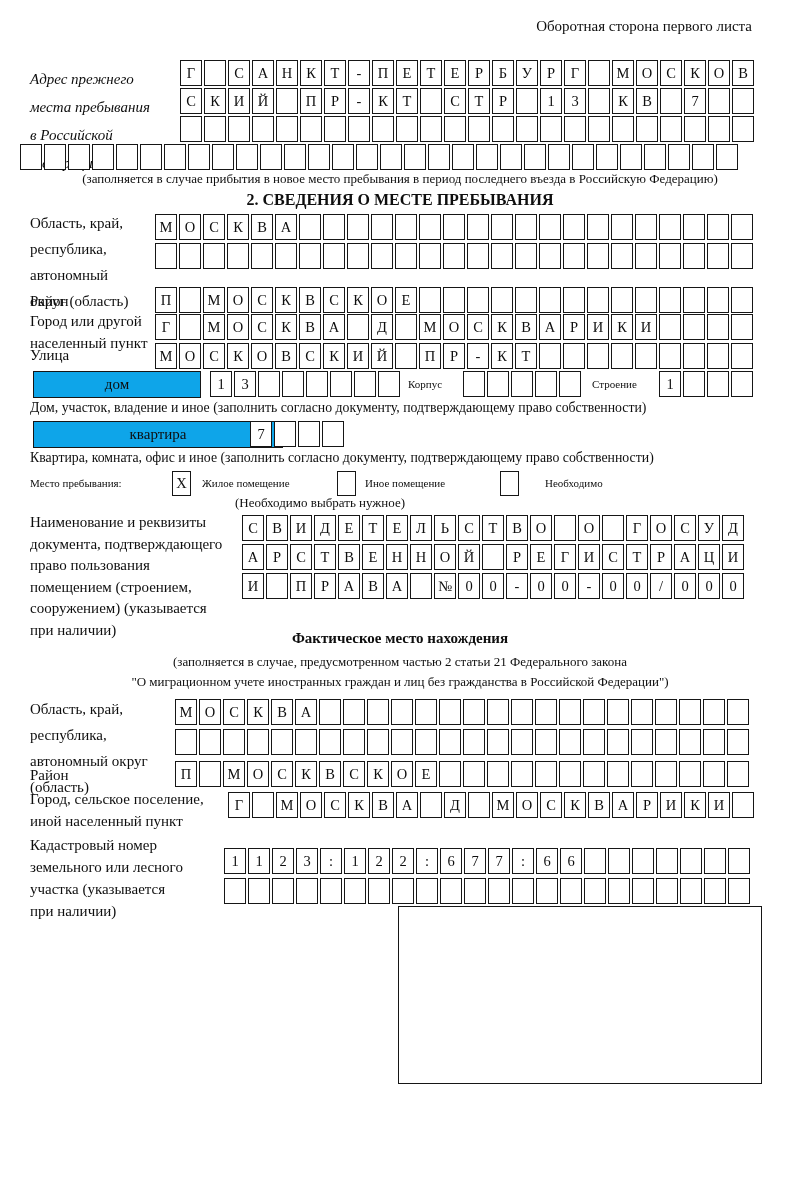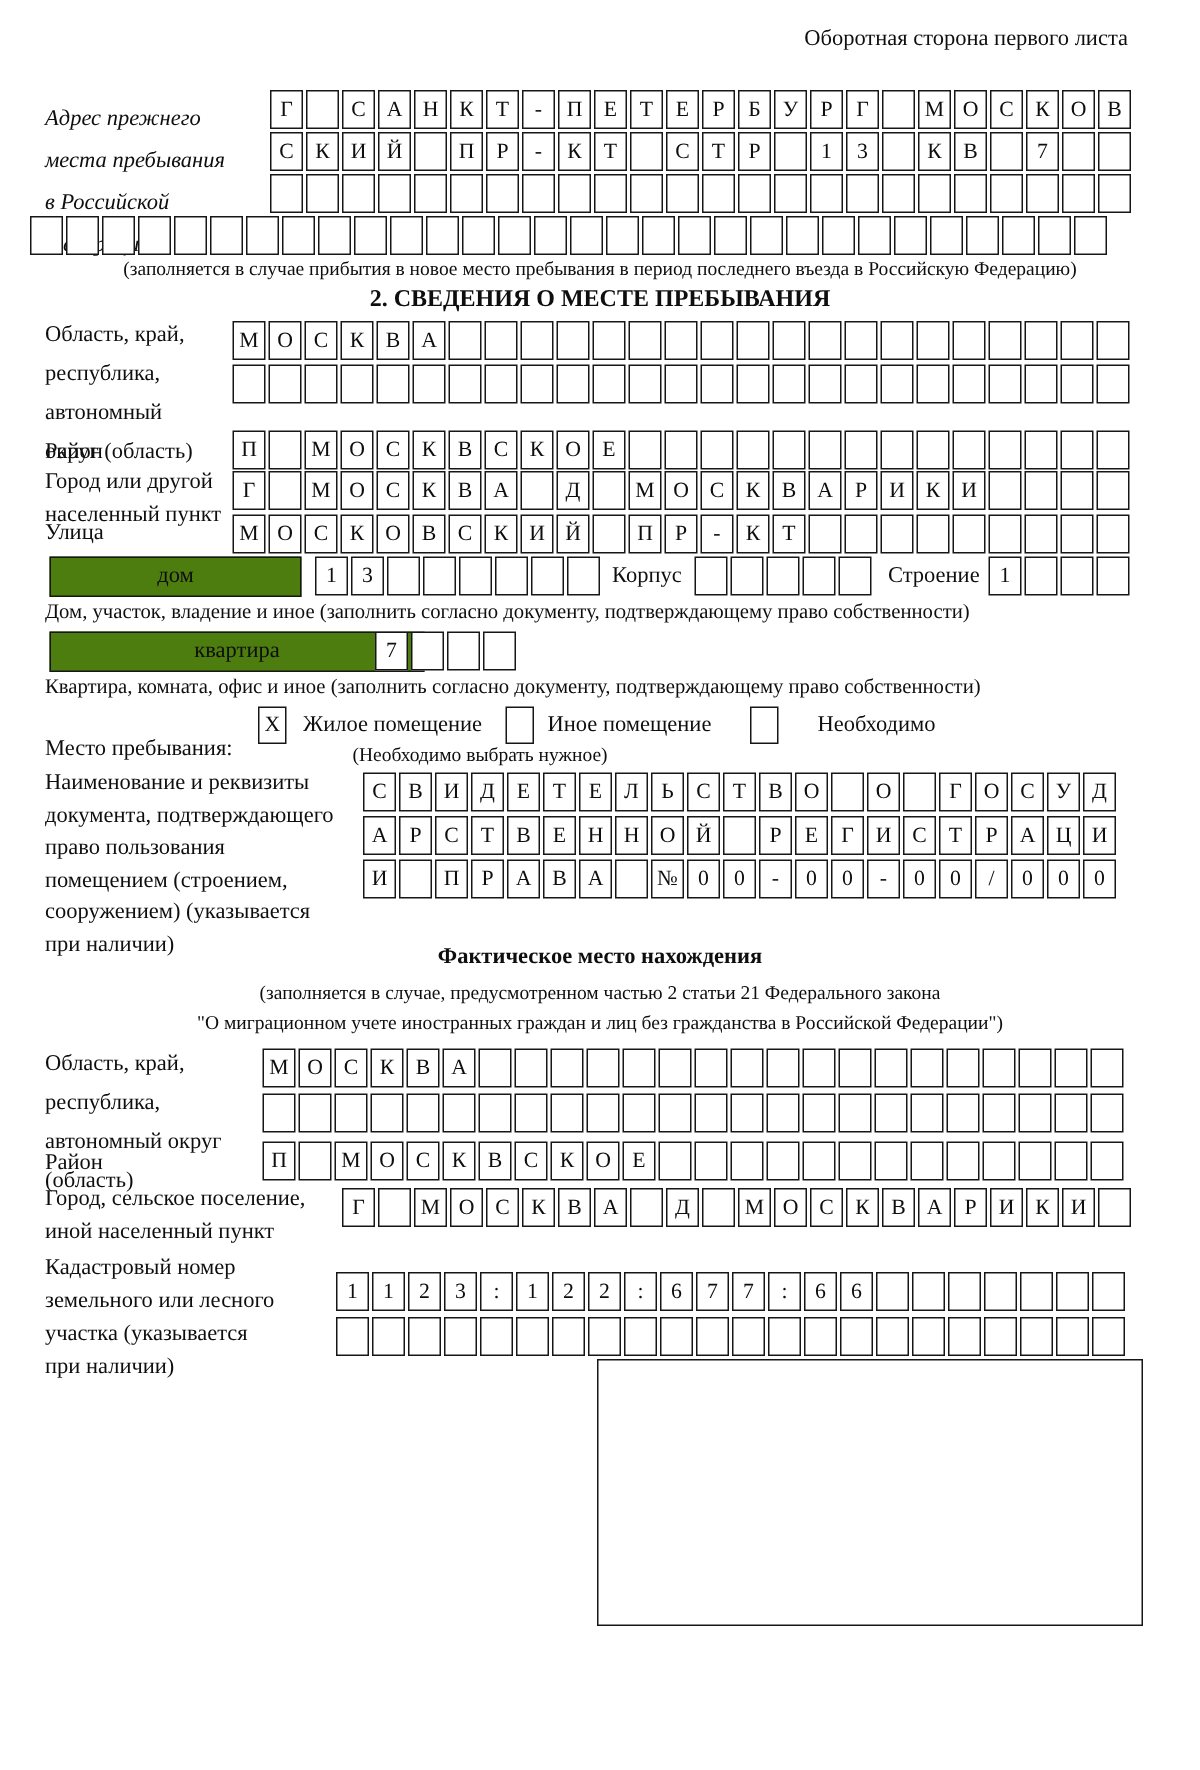--- a/index.html
+++ b/index.html
@@ -13,27 +13,27 @@
   .note { position:absolute; font-size:13px; }
   .center { left:0; width:800px; text-align:center; }
   .boxrow { position:absolute; display:flex; gap:2px; }
   .cell {
     width:22px; height:26px; box-sizing:border-box; flex:0 0 22px;
     border:1.5px solid #161616; display:flex; align-items:center; justify-content:center;
     font-size:14.5px; line-height:1; background:#fff;
   }
   .widebox {
     position:absolute; height:27px; box-sizing:border-box; border:1.5px solid #161616;
-    display:flex; align-items:center; justify-content:center; font-size:15px; background:#4d7c0f;
+    display:flex; align-items:center; justify-content:center; font-size:15px; background:#0ea5e9;
   }
   .checkbox {
     position:absolute; width:19px; height:25px; box-sizing:border-box; border:1.5px solid #161616;
     display:flex; align-items:center; justify-content:center; font-size:14.5px; background:#fff;
   }
-  .inlinetext { position:absolute; font-size:15px; line-height:27px; }
+  .inlinetext { position:absolute; font-size:11px; line-height:27px; }
   .h-bold { position:absolute; font-weight:bold; }
   .stampbox { position:absolute; border:1.6px solid #161616; background:#fff; }
 </style>
 </head>
 <body>
 
 <div class="page">
 
   <div class="abs" style="top:18px; right:48px; font-size:15px;">Оборотная сторона первого листа</div>
 
@@ -333,21 +333,21 @@
   <div class="widebox" style="left:33px; top:421px; width:250px;font-family:Liberation Serif, serif;">квартира</div>
   <div class="boxrow" style="left:250px; top:421px;">
       <span class="cell">7</span>
       <span class="cell"></span>
       <span class="cell"></span>
       <span class="cell"></span>
     </div>
   <div class="note" style="left:30px; top:450px; font-size:13.8px;">Квартира, комната, офис и иное (заполнить согласно документу, подтверждающему право собственности)</div>
 
   <div class="abs" style="top:470px; left:0; width:800px; height:27px;">
-    <span class="inlinetext" style="left:30px;margin-top:16px;">Место пребывания:</span>
+    <span class="inlinetext" style="left:30px;">Место пребывания:</span>
     <span class="checkbox" style="left:172px; top:1px;">X</span>
     <span class="inlinetext" style="left:202px;">Жилое помещение</span>
     <span class="checkbox" style="left:337px; top:1px;"></span>
     <span class="inlinetext" style="left:365px;font-family:Liberation Serif, serif;">Иное помещение</span>
     <span class="checkbox" style="left:500px; top:1px;"></span>
     <span class="inlinetext" style="left:545px;">Необходимо</span>
   </div>
   <div class="note" style="left:235px; top:495px;">(Необходимо выбрать нужное)</div>
 
   <div class="label" style="left:30px; top:512px; width:215px; line-height:21.5px;">Наименование и реквизиты

